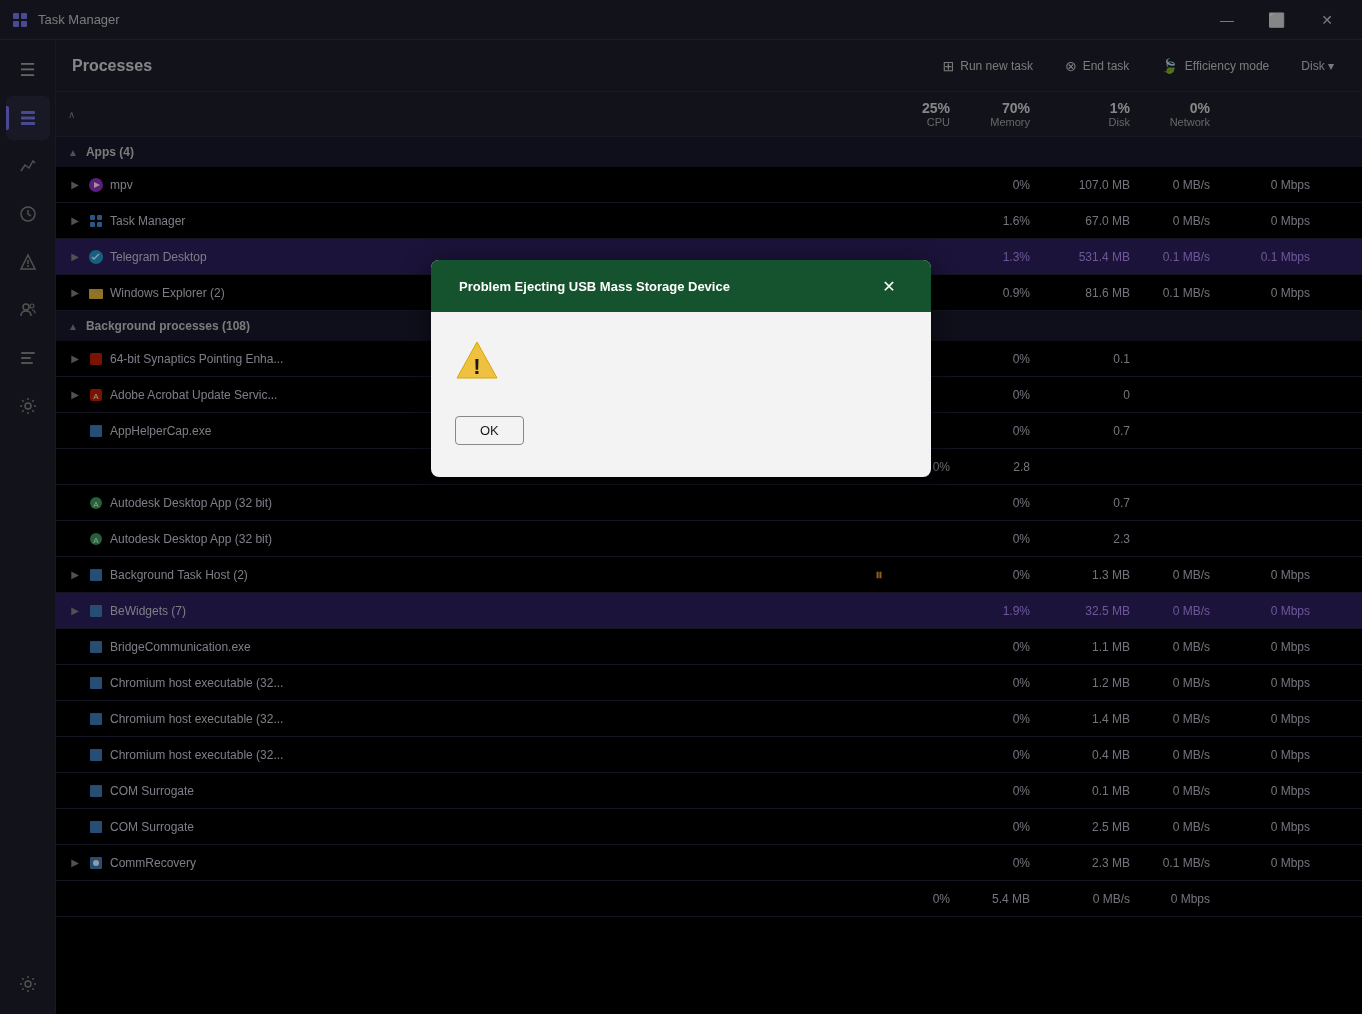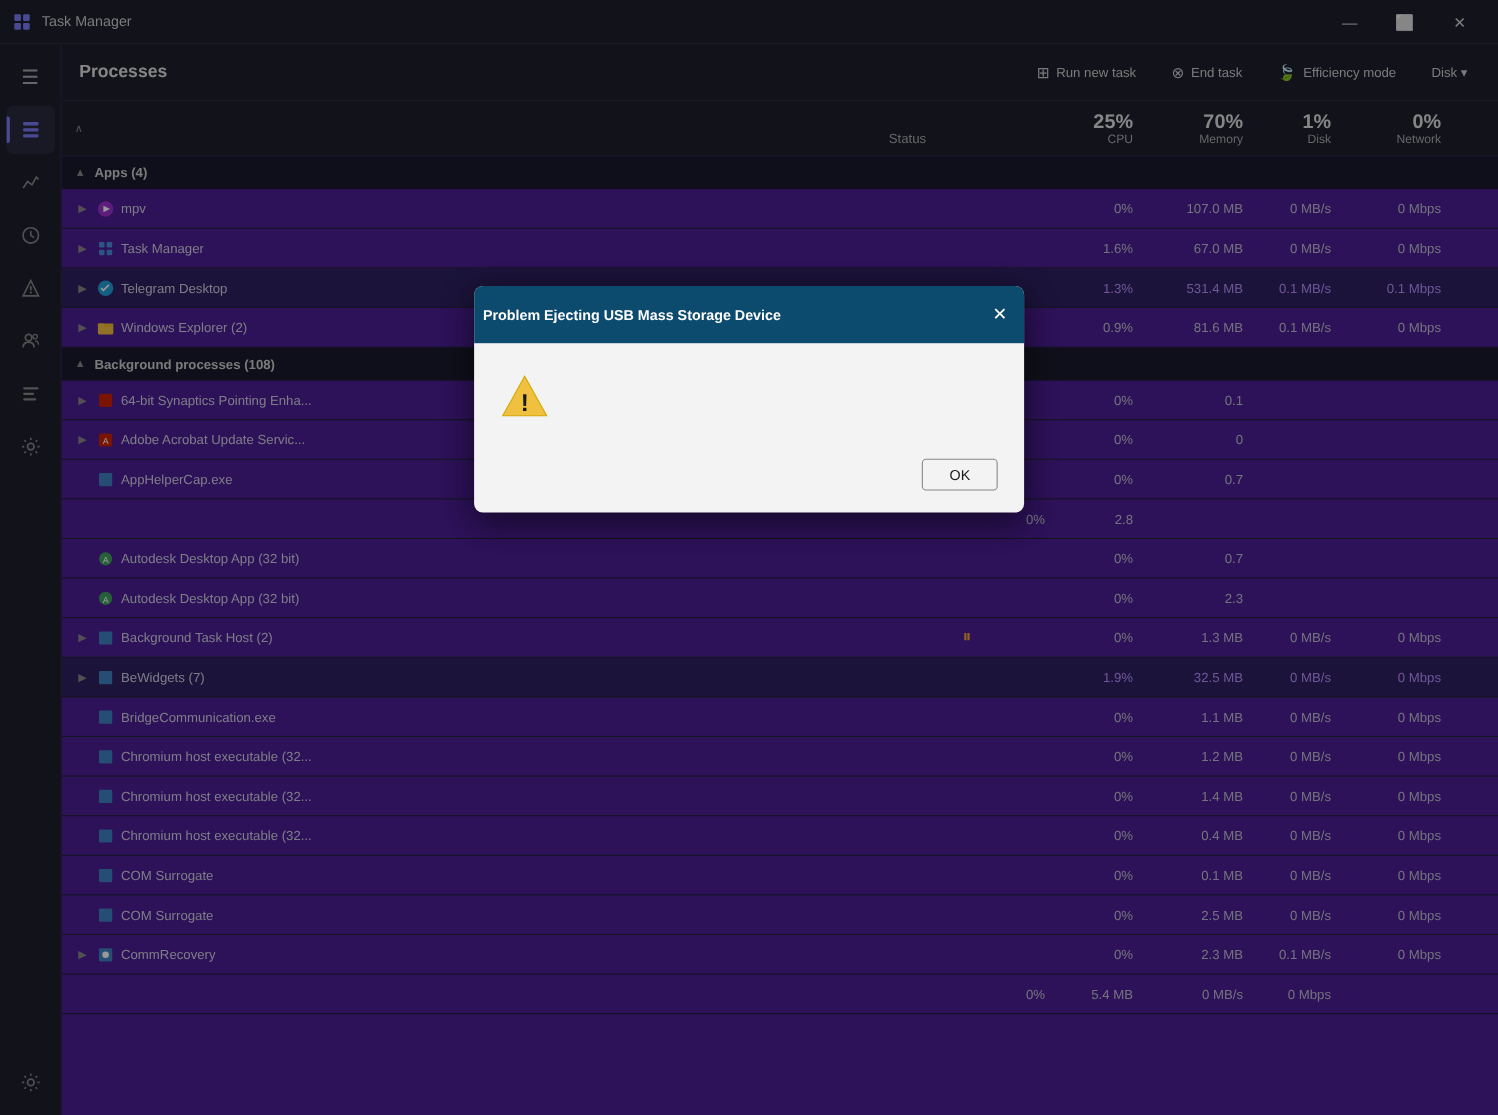--- a/index.html
+++ b/index.html
@@ -88,21 +88,21 @@
     .sidebar-bottom {
       margin-top: auto;
       margin-bottom: 8px;
     }
 
     
     .content {
       flex: 1;
       display: flex;
       flex-direction: column;
-      background: #4c1d95;
+      background: #000000;
       overflow: hidden;
     }
 
     
     .toolbar {
       background: #1e1e2e;
       height: 52px;
       display: flex;
       align-items: center;
       padding: 0 16px;
@@ -143,21 +143,21 @@
       font-size: 12px;
       display: flex;
       align-items: flex-end;
     }
     .table-header-cell.right { justify-content: flex-end; text-align: right; }
     .col-stats {
       display: flex;
       flex-direction: column;
       align-items: flex-end;
     }
-    .col-stat-pct { font-size: 18px; font-weight: 600; color: #e0e0e0; }
+    .col-stat-pct { font-size: 14px; font-weight: 600; color: #e0e0e0; }
     .col-stat-name { font-size: 11px; color: #aaa; margin-left: 28px; }
 
     
     .process-list {
       overflow-y: auto;
       flex: 1;
     }
     .process-list::-webkit-scrollbar { width: 8px; }
     .process-list::-webkit-scrollbar-track { background: #1a1a2e; }
     .process-list::-webkit-scrollbar-thumb { background: #444; border-radius: 4px; }
@@ -244,23 +244,23 @@
     }
     .dialog {
       background: #f3f3f3;
       border-radius: 8px;
       width: 500px;
       box-shadow: 0 8px 32px rgba(0,0,0,0.6);
       overflow: hidden;
       color: #1a1a1a;
     }
     .dialog-titlebar {
-      background: #0c4a6e;
+      background: #14532d;
       color: #fff;
-      padding: 12px 8px;
+      padding: 12px 28px;
       display: flex;
       align-items: center;
       justify-content: space-between;
     }
     .dialog-title {
       font-size: 13px;
       font-weight: 600;
     }
     .dialog-close {
       width: 28px; height: 28px;
@@ -280,23 +280,22 @@
       font-size: 40px;
       line-height: 1;
       margin-top: 2px;
     }
     .dialog-message {
       font-size: 13px;
       line-height: 1.5;
       color: #1a1a1a;
     }
     .dialog-footer {
-      padding: 12px 24px 20px;
-      display: flex;
-      justify-content: flex-end;
+      padding: 12px 24px 32px;
+      display: flex;
     }
     .dialog-ok-btn {
       padding: 6px 24px;
       border: 1px solid #888;
       border-radius: 4px;
       background: #f3f3f3;
       font-size: 13px;
       cursor: pointer;
       color: #1a1a1a;
     }
@@ -398,23 +397,20 @@
       </div>
       <div class="toolbar-btn">
         <span>Disk ▾</span>
       </div>
     </div>
 
     <div class="table-header">
       <div class="table-header-cell" style="align-items:center;">
         <span style="color:#888; font-size:10px; margin-right:6px;">∧</span>
       </div>
-      <div class="table-header-cell">
-        <span>Status</span>
-      </div>
       <div class="table-header-cell right">
         <div class="col-stats">
           <span class="col-stat-pct">25%</span>
           <span class="col-stat-name">CPU</span>
         </div>
       </div>
       <div class="table-header-cell right">
         <div class="col-stats">
           <span class="col-stat-pct">70%</span>
           <span class="col-stat-name">Memory</span>

